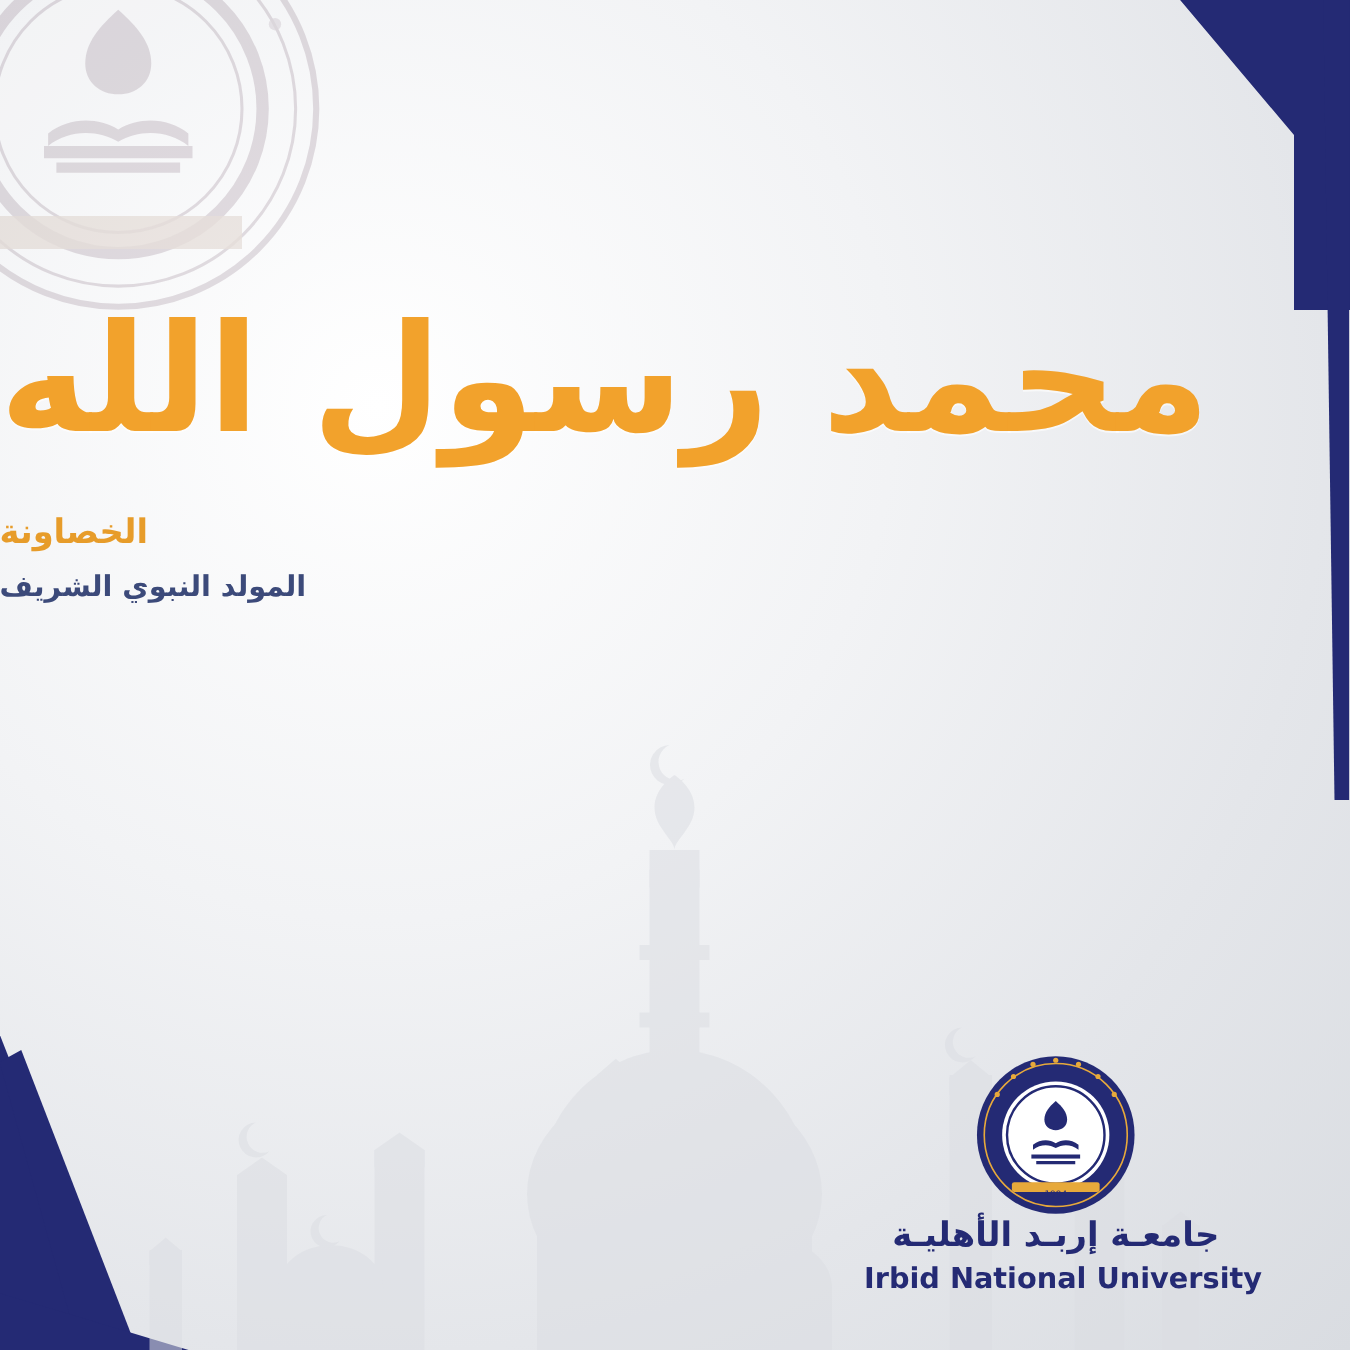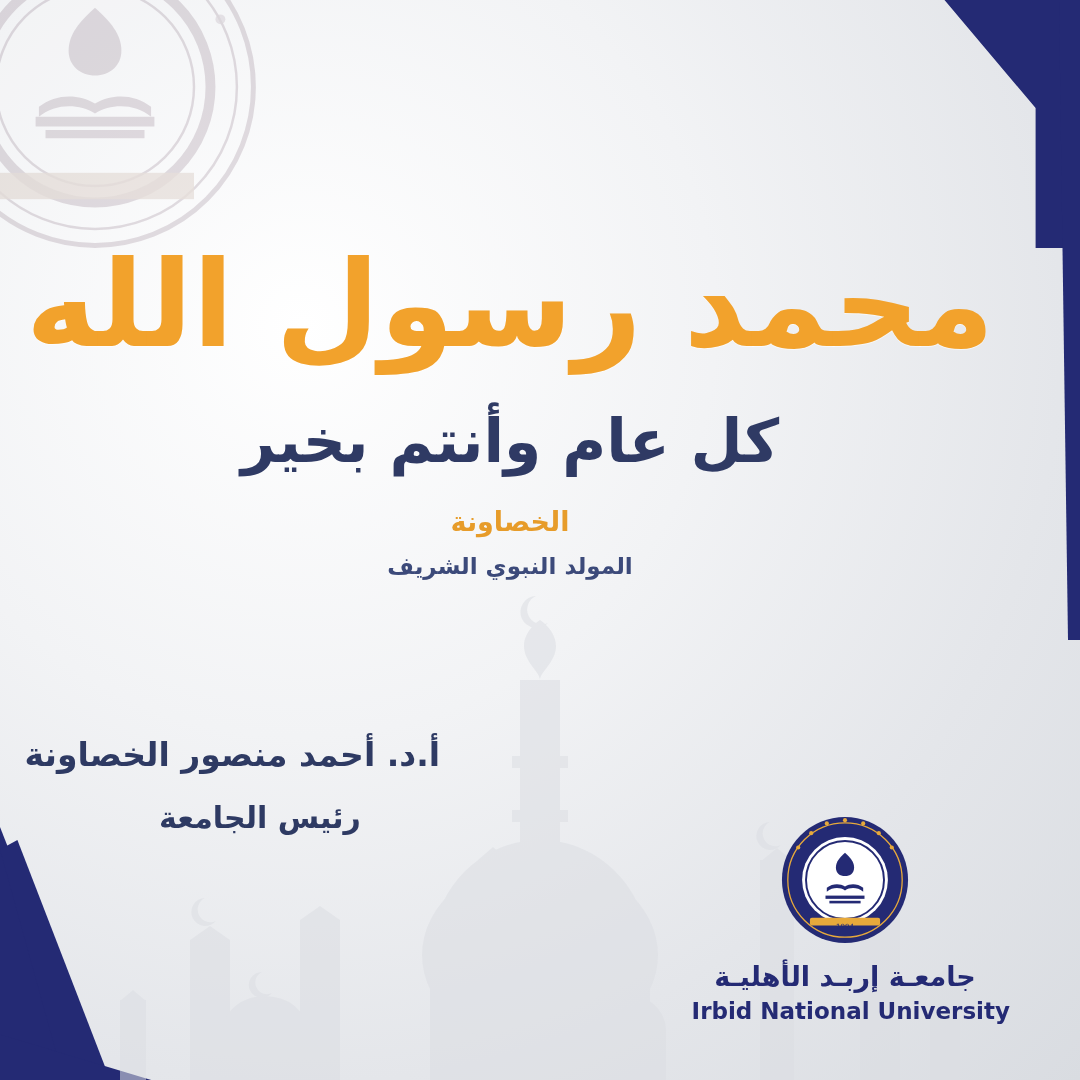--- a/index.html
+++ b/index.html
@@ -79,21 +79,21 @@
     height: 520px;
     opacity: .55;
   }
 
   
   .content {
     position: absolute;
     top: 230px;
     left: 0;
     width: 1020px;
-    text-align: center;
+    text-align: left;
     direction: rtl;
   }
   .calligraphy {
     font-size: 120px;
     line-height: 1.25;
     color: #F2A22C;
     font-weight: 700;
     letter-spacing: 2px;
     text-shadow: 0 1px 0 rgba(255,255,255,.6);
     font-family: "DejaVu Sans", "Liberation Sans", sans-serif;
@@ -138,33 +138,33 @@
     margin-top: 26px;
     font-size: 30px;
     font-weight: 700;
     color: #2E3A63;
   }
 
   
   .brand {
     position: absolute;
     right: 70px;
-    bottom: 56px;
+    bottom: 44px;
     width: 330px;
     text-align: center;
     direction: rtl;
   }
   .brand-seal {
     width: 130px;
     height: 130px;
     margin: 0 auto;
     display: block;
   }
   .brand-ar {
-    margin-top: 16px;
+    margin-top: 0;
     font-size: 27px;
     font-weight: 700;
     color: #242A74;
     letter-spacing: 1px;
   }
   .brand-en {
     margin-top: 6px;
     font-size: 23px;
     font-weight: 700;
     color: #242A74;
@@ -246,29 +246,24 @@
       <path d="M262 412a13 13 0 1 0 10 21 10 10 0 1 1 -10-21z"></path>
       <rect x="120" y="440" width="26" height="80"></rect>
       <path d="M120 452h26v-11l-13-11-13 11z"></path>
       <rect x="930" y="420" width="30" height="100"></rect>
       <path d="M930 434h30v-13l-15-12-15 12z"></path>
     </g>
   </svg>
 
   <div class="content">
     <div class="calligraphy">محمد رسول الله</div>
-    <div class="greeting">كل عام وأنتم بخير</div>
     <div class="occasion-pre">الخصاونة</div>
     <div class="occasion">المولد النبوي الشريف</div>
   </div>
 
-  <div class="signature">
-    <div class="sig-name">أ.د. أحمد منصور الخصاونة</div>
-    <div class="sig-title">رئيس الجامعة</div>
-  </div>
 
   <div class="brand">
     <svg class="brand-seal" viewBox="0 0 200 200">
       <circle cx="100" cy="100" r="97" fill="#242A74"></circle>
       <circle cx="100" cy="100" r="88" fill="none" stroke="#E7A93B" stroke-width="2"></circle>
       <circle cx="100" cy="100" r="66" fill="#ffffff"></circle>
       <circle cx="100" cy="100" r="60" fill="none" stroke="#242A74" stroke-width="3"></circle>
       <g fill="#242A74">
         <path d="M100 58c-8 7-14 14-14 23 0 8 6 13 14 13s14-5 14-13c0-9-6-16-14-23z"></path>
         <path d="M72 112c9-7 20-7 28-2 8-5 19-5 28 2v6c-9-7-20-7-28-2-8-5-19-5-28 2z"></path>

